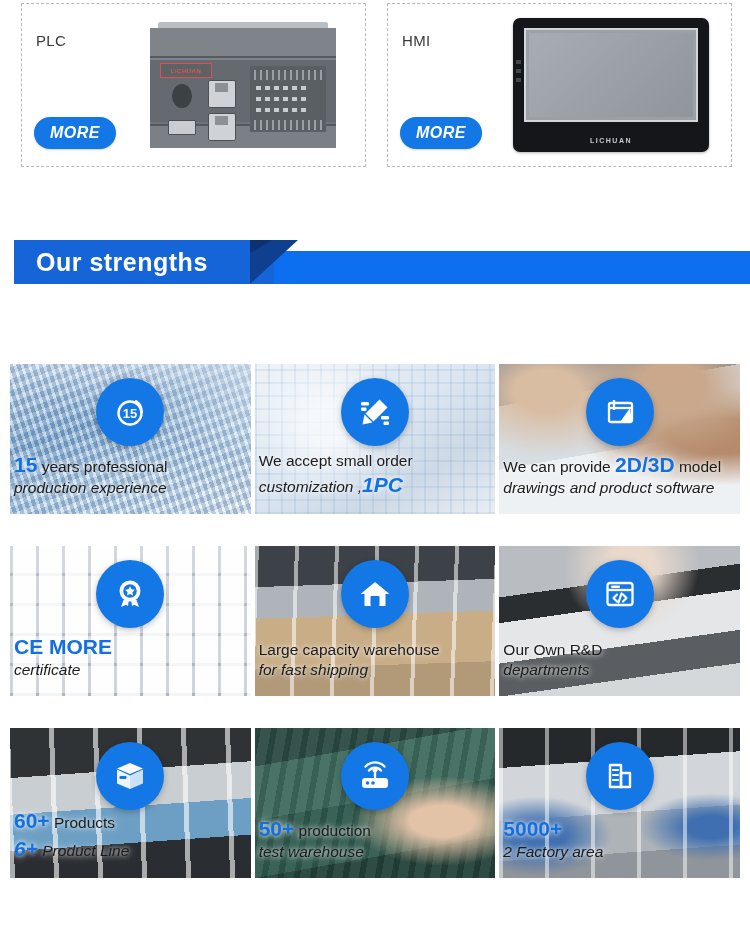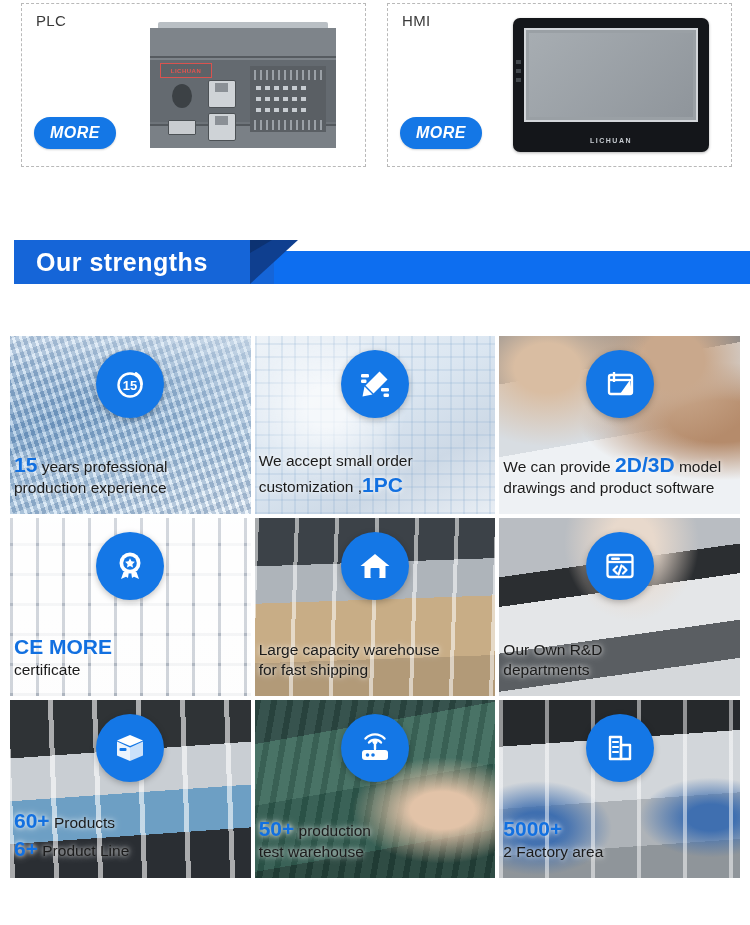--- a/index.html
+++ b/index.html
@@ -12,21 +12,21 @@
 
   
   .products-row{position:absolute;left:0;top:0;width:750px;height:205px;}
   .product-box{
     position:absolute;top:3px;height:164px;
     border:1px dashed #b9b9b9;background:#fff;box-sizing:border-box;
   }
   .product-box.plc{left:21px;width:345px;}
   .product-box.hmi{left:387px;width:345px;}
   .product-title{
-    position:absolute;left:14px;top:8px;
+    position:absolute;left:14px;top:28px;
     font-size:15px;color:#3a3a3a;letter-spacing:.3px;font-weight:400;
   }
   .more-btn{
     position:absolute;left:12px;bottom:17px;
     width:82px;height:32px;border-radius:16px;
     background:#1477e6;
     display:flex;align-items:center;justify-content:center;
     color:#ffffff;font-size:16px;font-weight:bold;font-style:italic;
     letter-spacing:.5px;cursor:pointer;border:none;
     box-shadow:0 1px 2px rgba(0,0,0,.18);
@@ -78,37 +78,37 @@
   .banner-fold{position:absolute;left:236px;top:0;width:0;height:0;
     border-left:48px solid #0f3f8f;border-bottom:44px solid transparent;}
   .banner-tip{position:absolute;left:236px;top:0;width:0;height:0;
     border-left:22px solid #0c3272;border-bottom:13px solid transparent;}
   .banner-title{position:absolute;left:22px;top:0;height:44px;display:flex;align-items:center;
     color:#ffffff;font-size:25px;font-weight:bold;letter-spacing:.5px;}
 
   
   .strength-grid{position:absolute;left:10px;top:336px;width:730px;height:542px;
     display:grid;grid-template-columns:repeat(3,1fr);grid-template-rows:repeat(3,1fr);gap:4px;}
-  .cell{position:relative;overflow:hidden;background:#fde047;}
+  .cell{position:relative;overflow:hidden;background:#fde047;margin-top:28px;}
   .cell-bg{position:absolute;inset:0;}
   .cell-icon{
     position:absolute;left:50%;top:14px;transform:translateX(-50%);
     width:68px;height:68px;border-radius:50%;background:#1477e6;
     display:flex;align-items:center;justify-content:center;
     box-shadow:0 2px 6px rgba(0,0,0,.25);
   }
   .cell-icon svg{width:40px;height:40px;display:block;}
   .cell-text{
     position:absolute;left:4px;right:4px;bottom:16px;
     font-size:15.5px;line-height:1.3;color:#1b1b1b;font-weight:500;
     text-shadow:0 0 4px rgba(255,255,255,.75),0 0 9px rgba(255,255,255,.65);
   }
   .hl{color:#1270e0;font-weight:bold;}
   .big{font-size:21px;}
-  .cell-text .l2{display:block;}
+  .cell-text .l2{display:block;font-style:italic;}
 
   
   .bg-towers{
     background:
       linear-gradient(200deg,rgba(255,255,255,.55) 0%,rgba(255,255,255,0) 45%),
       repeating-linear-gradient(72deg,rgba(255,255,255,.30) 0 3px,rgba(30,70,120,.20) 3px 7px),
       repeating-linear-gradient(-20deg,rgba(255,255,255,.18) 0 5px,rgba(20,60,110,.16) 5px 11px),
       linear-gradient(160deg,#cfe2f4 0%,#8fb6da 38%,#b9d5ec 62%,#e7f1fa 100%);
   }
   .bg-world{

